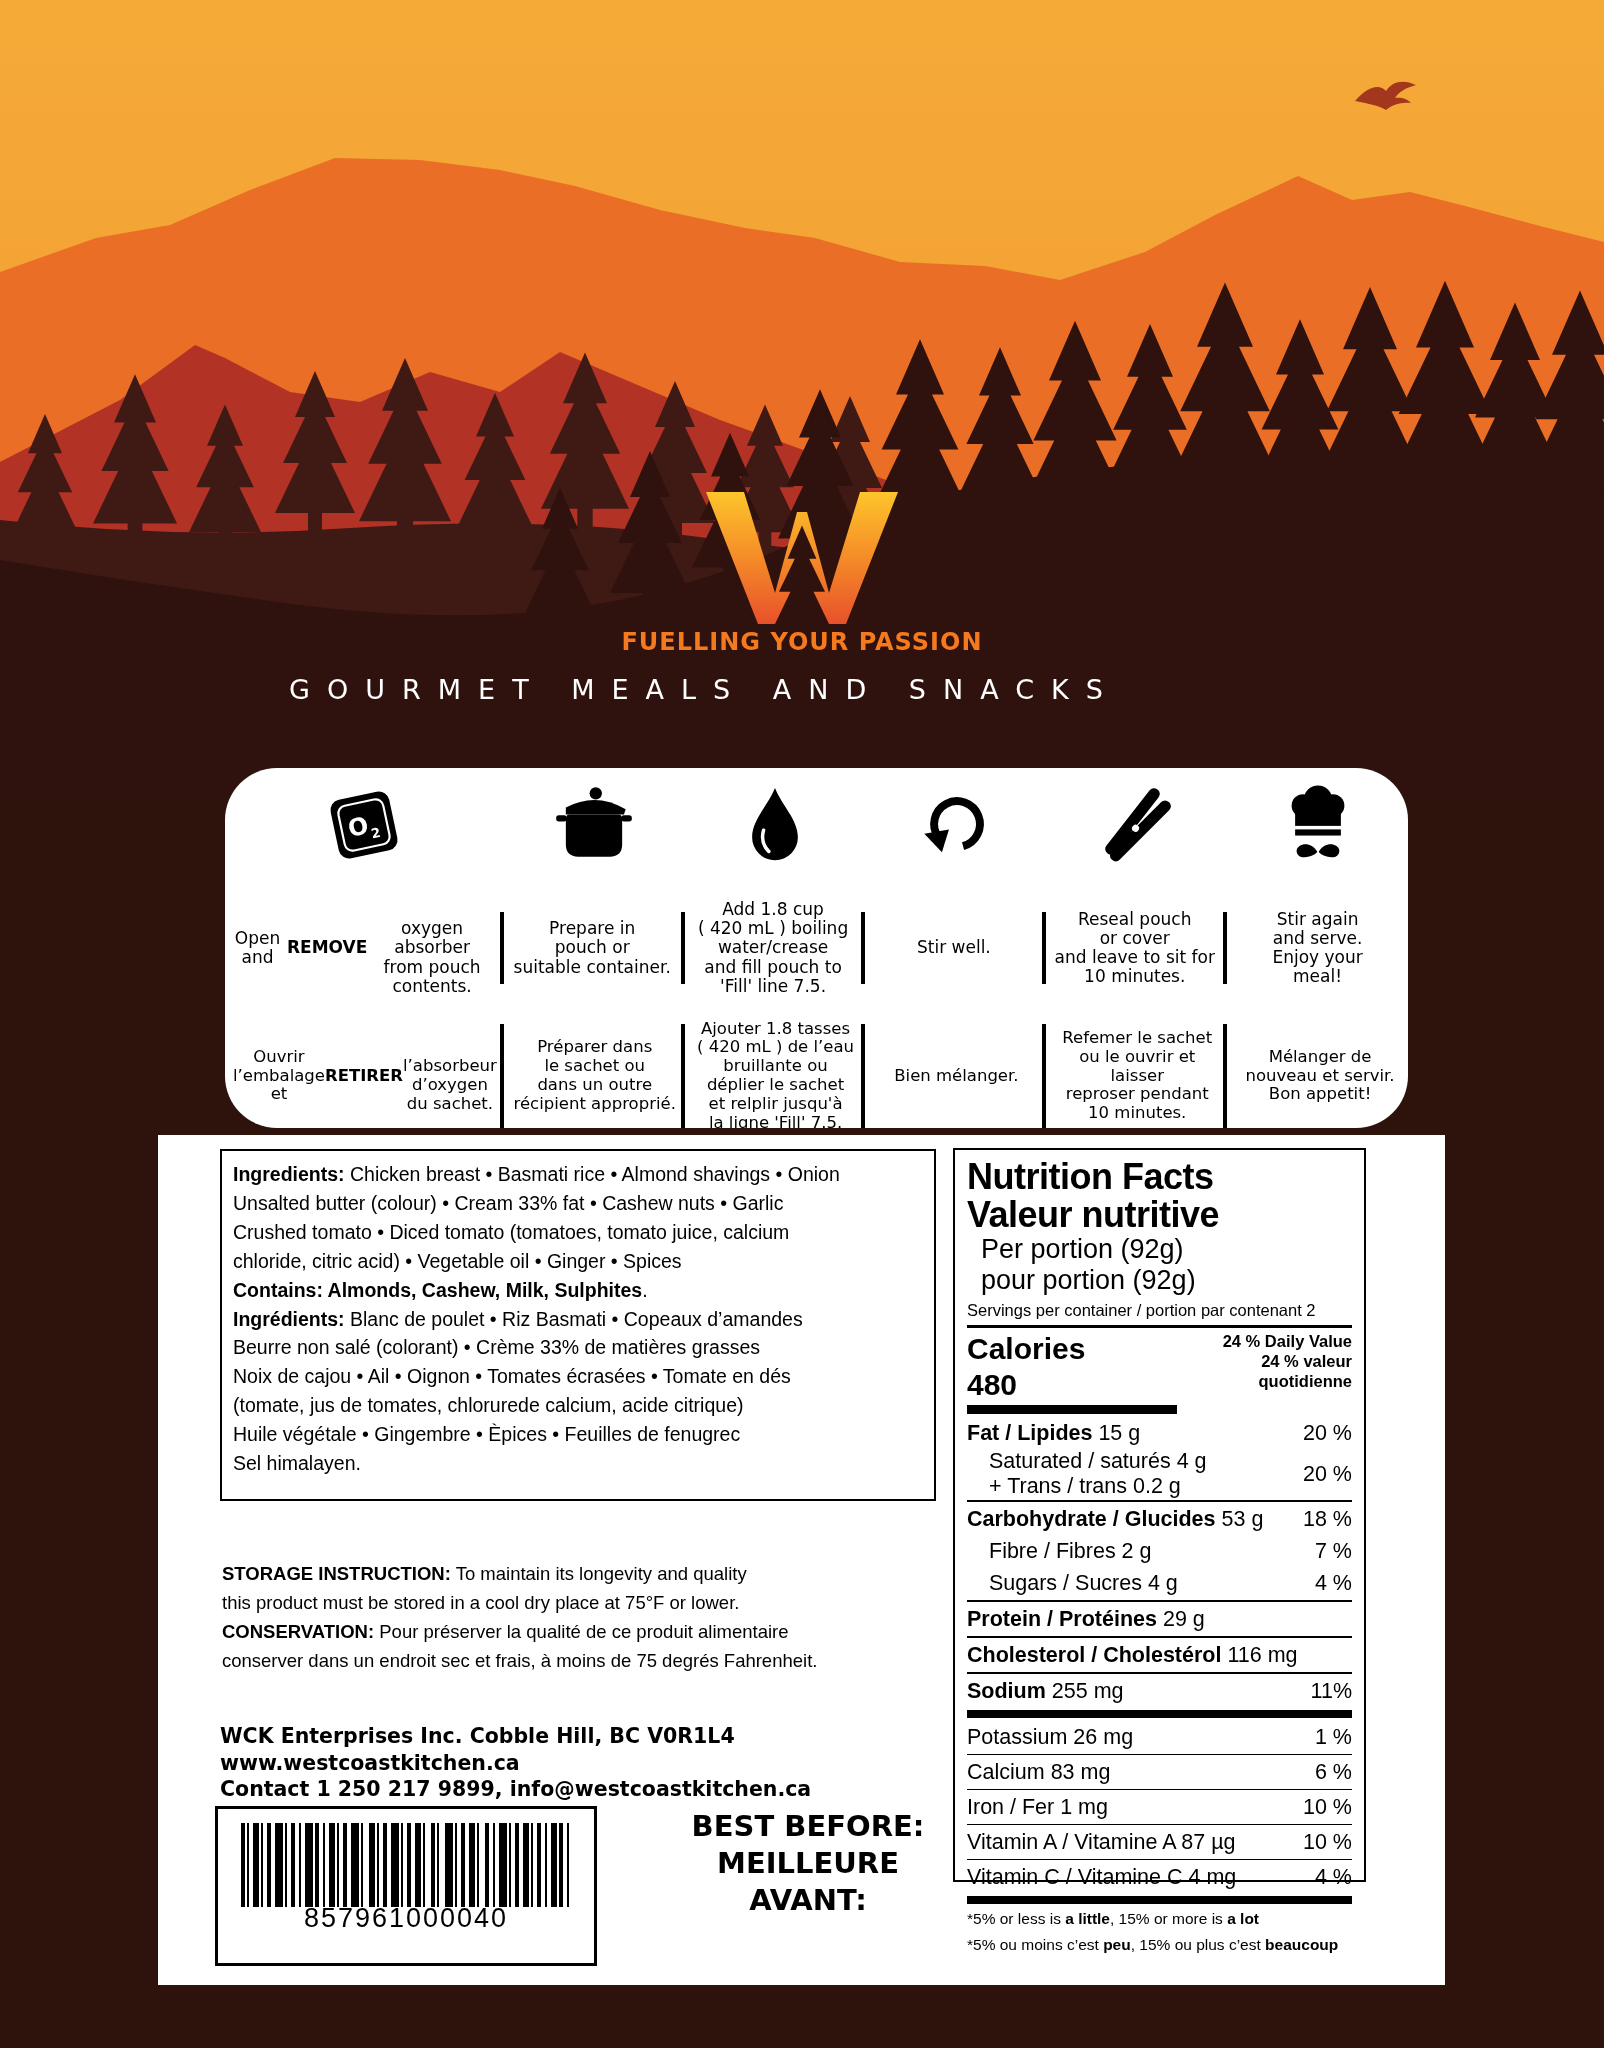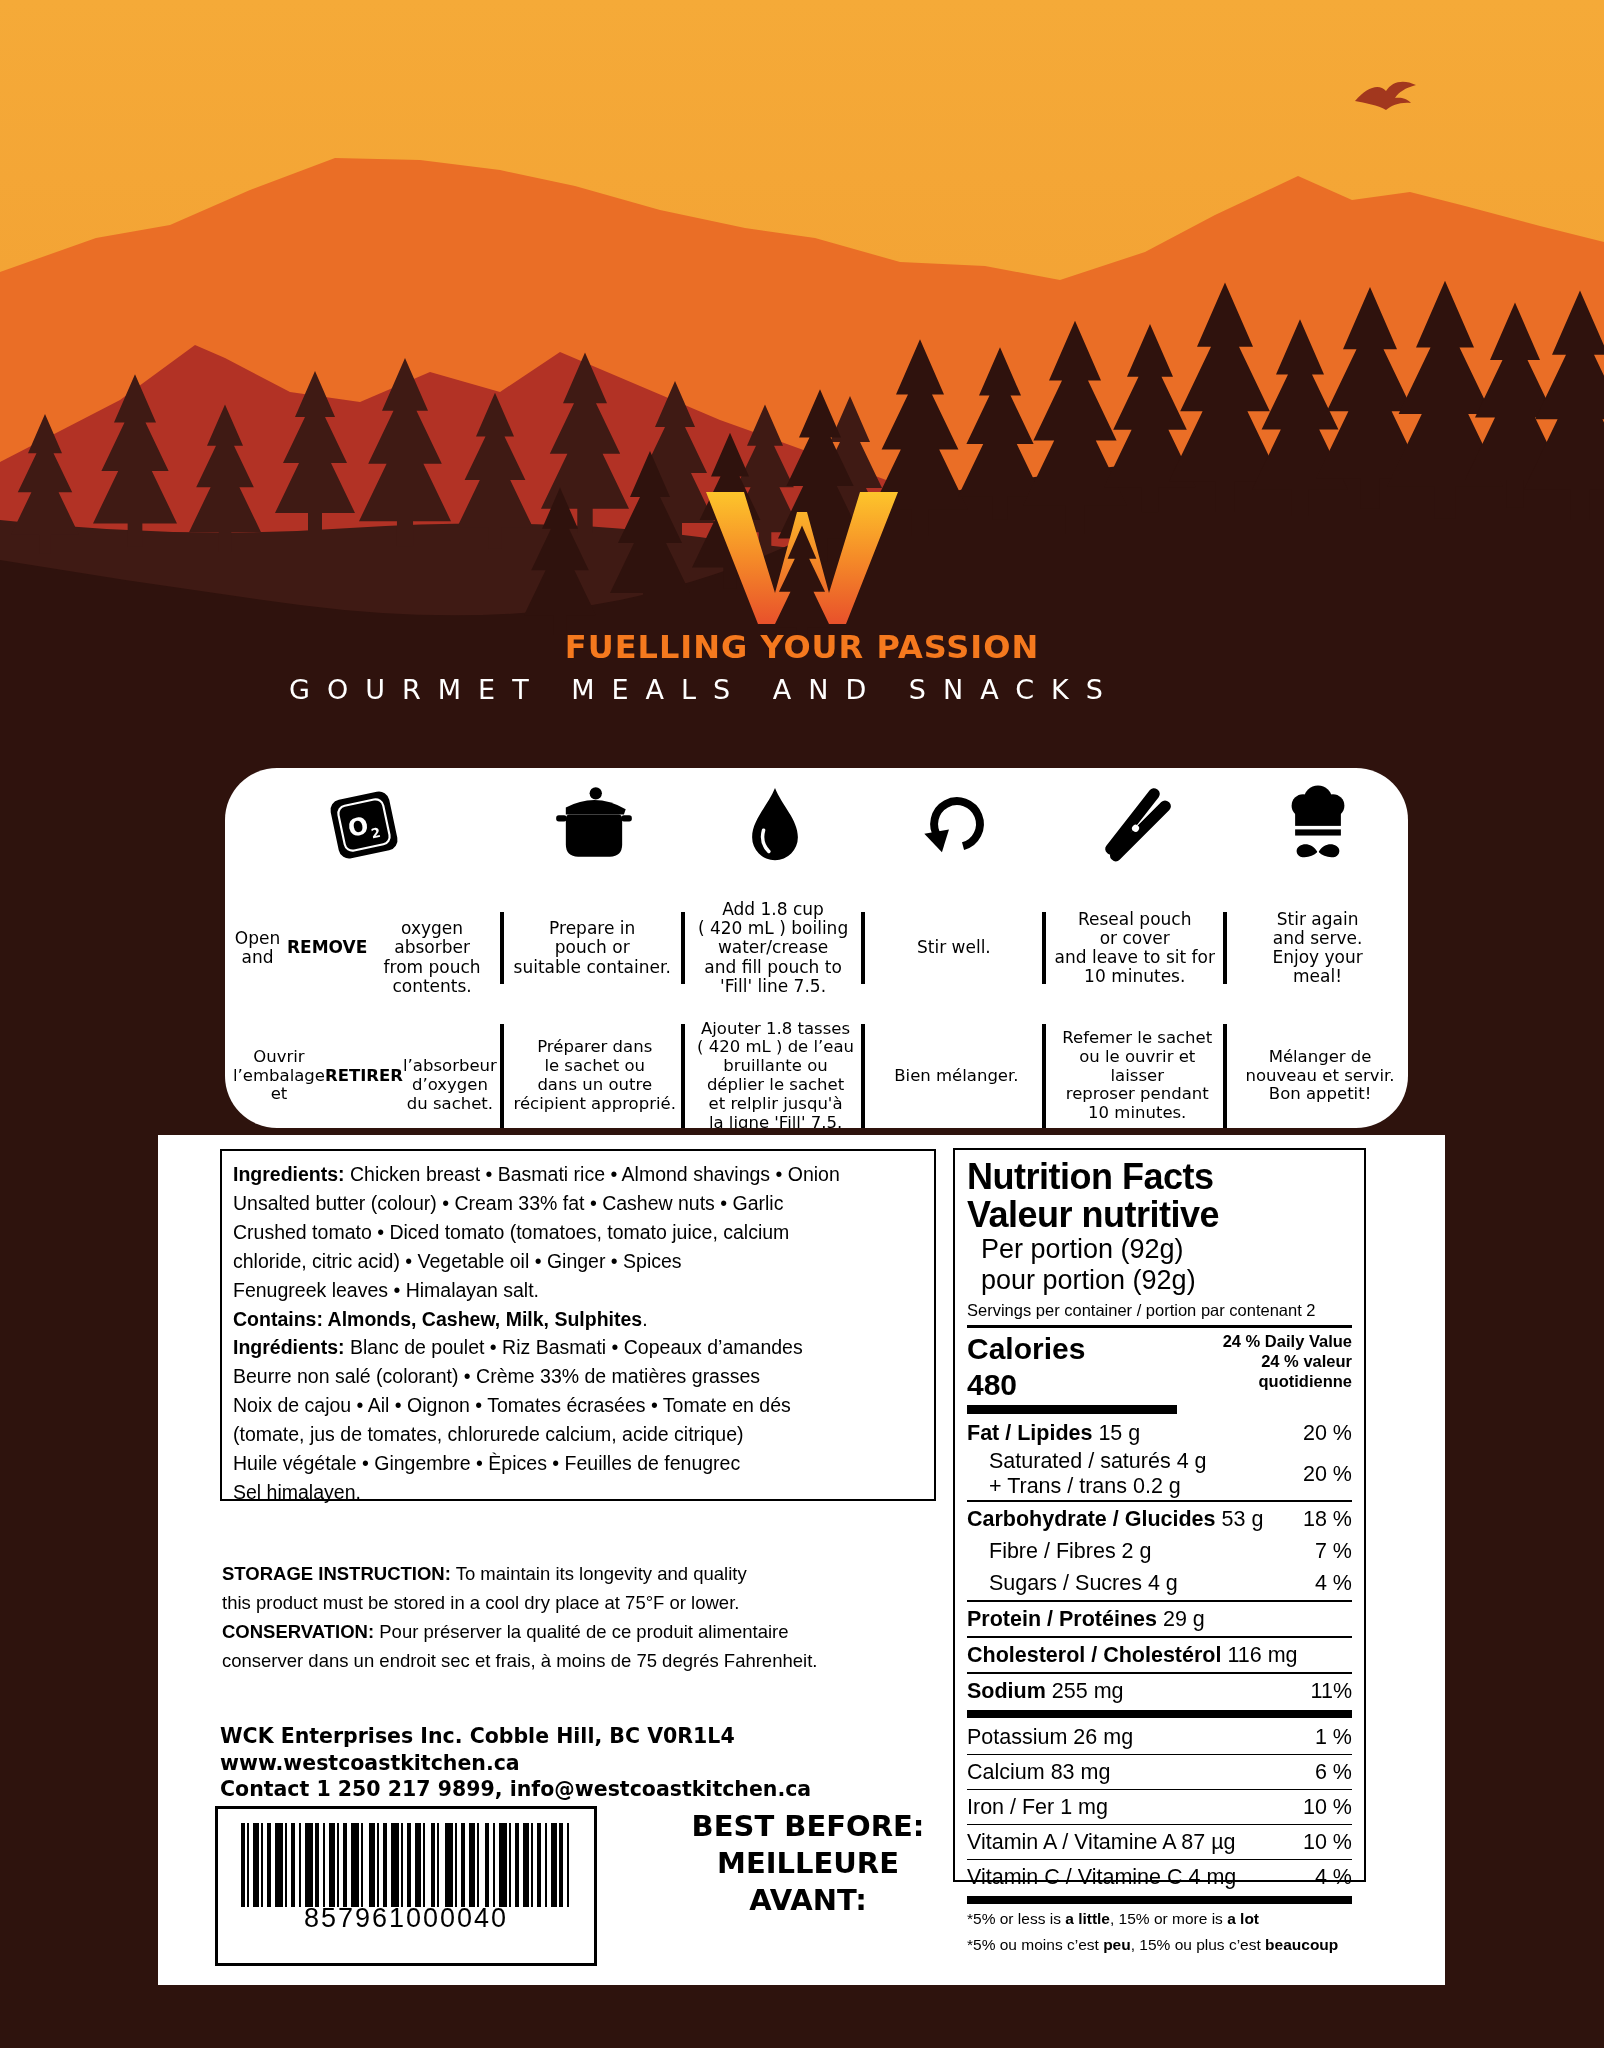--- a/index.html
+++ b/index.html
@@ -1,21 +1,21 @@
 <!DOCTYPE html>
 <html><head>
 <meta charset="utf-8">
 <style>
   html,body{margin:0;padding:0;background:#2E130D;}
   .page{position:relative;width:1604px;height:2048px;background:#2E130D;overflow:hidden;
         font-family:"DejaVu Sans",sans-serif;}
   svg{display:block;}
   .hero{position:absolute;left:0;top:0;}
   .tagline{position:absolute;left:0;top:628px;width:1604px;text-align:center;
-           font-weight:bold;font-size:32px;letter-spacing:1px;color:#F5791E;}
+           font-weight:bold;font-size:24px;letter-spacing:1px;color:#F5791E;}
   .subtitle{position:absolute;left:0;top:674px;width:1392px;text-align:center;
             font-size:27px;letter-spacing:17px;text-indent:17px;color:#FFFFFF;}
   
   .howto{position:absolute;left:225px;top:768px;width:1183px;height:360px;background:#fff;
          border-radius:52px;display:grid;grid-template-columns:repeat(6,1fr);
          grid-template-rows:104px 112px 144px;overflow:hidden;}
   .ci{display:flex;align-items:center;justify-content:center;padding-top:10px;}
   .ce,.cf{display:flex;align-items:center;justify-content:center;text-align:center;
           white-space:pre-line;color:#000;padding:2px 3px;margin-top:40px;}
   .ce{font-size:17px;line-height:1.12;}
@@ -217,21 +217,20 @@
 Bon appetit!</span></div>
   </div>
 
   <div class="sheet">
 
     <div class="ingr">
       <div><span style="font-weight: bold;">Ingredients:</span><span> Chicken breast • Basmati rice • Almond shavings • Onion</span></div>
       <div><span>Unsalted butter (colour) • Cream 33% fat • Cashew nuts • Garlic</span></div>
       <div><span>Crushed tomato • Diced tomato (tomatoes, tomato juice, calcium</span></div>
       <div><span>chloride, citric acid) • Vegetable oil • Ginger • Spices</span></div>
-      <div><span>Fenugreek leaves • Himalayan salt.</span></div>
       <div><span style="font-weight: bold;">Contains: Almonds, Cashew, Milk, Sulphites</span><span>.</span></div>
       <div><span style="font-weight: bold;">Ingrédients:</span><span> Blanc de poulet  • Riz Basmati • Copeaux d’amandes</span></div>
       <div><span>Beurre non salé (colorant) • Crème 33% de matières grasses</span></div>
       <div><span>Noix de cajou • Ail • Oignon • Tomates écrasées • Tomate en dés</span></div>
       <div><span>(tomate, jus de tomates, chlorurede calcium, acide citrique)</span></div>
       <div><span>Huile végétale • Gingembre • Èpices • Feuilles de fenugrec</span></div>
       <div><span>Sel himalayen.</span></div>
     </div>
 
     <div class="nut">

